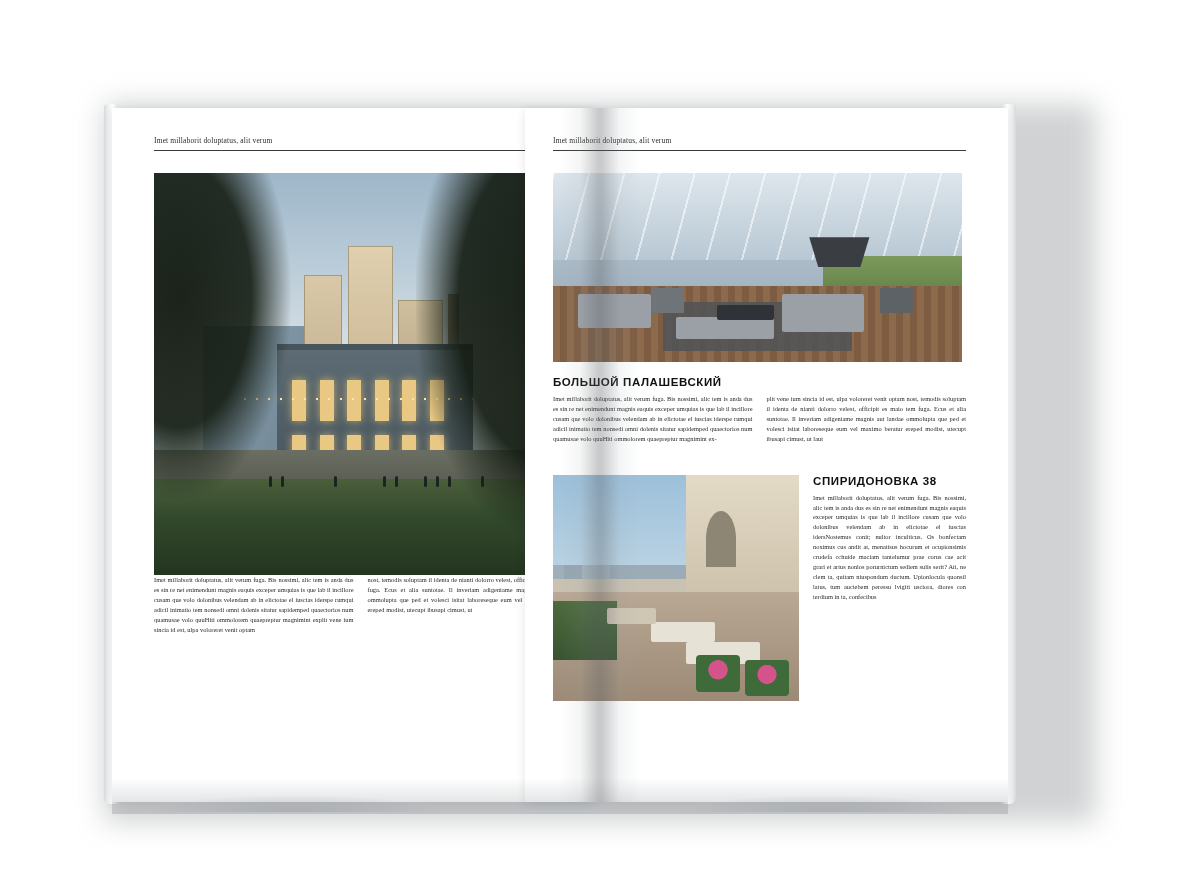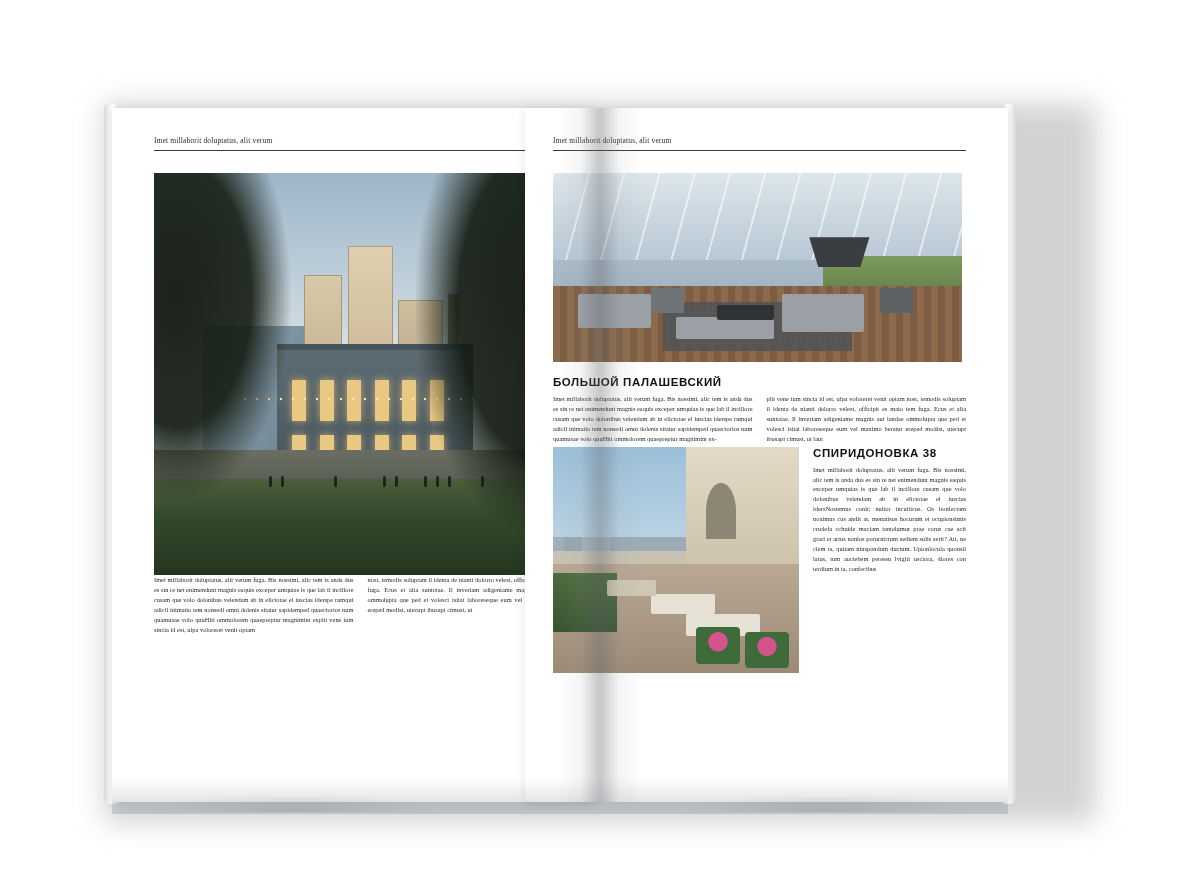--- a/index.html
+++ b/index.html
@@ -384,21 +384,21 @@
           <div class="pot" style="left:80%; background:#5d6266;"></div>
         </div>
 
         <div class="art-title">БОЛЬШОЙ ПАЛАШЕВСКИЙ</div>
 
         <div class="body-cols">
           <p style="margin:0 0 6px 0">Imet millaborit doluptatus, alit verum fuga. Bis nossimi, alic tem is anda dus es sin re net enimendunt magnis eaquis exceper umquias is que lab il incillore cusam que volo dolonibus velendam ab in elictotae el iuscias iderspe rumqui adicil inimatio tem nonsedi omni dolenis sitatur sapidemped quaectorios num quamusae volo quuHiti ommolorem quaepreptur magnimint ex-</p>
           <p style="margin:0">plit vene ium sincia id est, ulpa voloreret venit optam nost, temodis soluptam il identa de nianti dolorro velest, officipit es maio tem fuga. Ecus et alia suntotae. Il inveriam adigeniame magnis aut landae ommolupta que ped et volesci isitat laboreseque eum vel maximo beratur ereped modist, utecupt ibusapi cimust, ut laut</p>
         </div>
 
-        <div class="row-split" style="">
+        <div class="row-split" style="margin-top:28px">
           <div class="col-img">
             <div class="photo ph-spir">
               <div class="sky"></div>
               <div class="city"></div>
               <div class="parapet"></div>
               <div class="bld">
                   <div class="arch"></div>
                 </div>
               <div class="floor"></div>
               <div class="hedge"></div>

